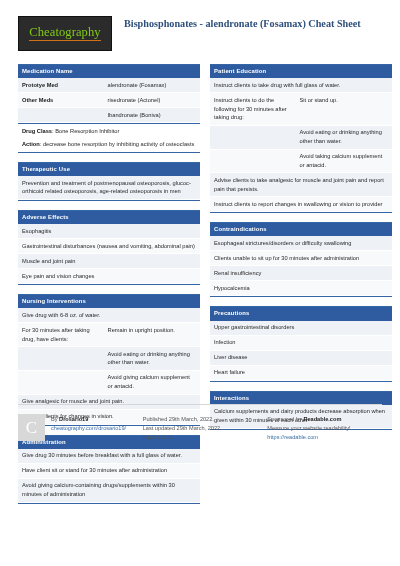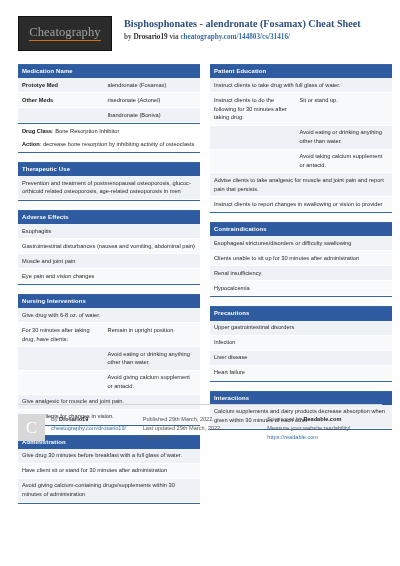--- a/index.html
+++ b/index.html
@@ -20,21 +20,21 @@
   
   .masthead{display:flex;align-items:flex-start;gap:12px;height:40px;}
   .logo-box{
     width:92px;height:33px;
     background:#2b2b2b;
     border:1px solid #111;
     display:flex;align-items:center;justify-content:center;
     flex:0 0 auto;
   }
   .logo-word{
-    color:#a3a3a3;
+    color:#84cc16;
     font-family:"Liberation Serif", serif;
     font-size:12.5px;
     letter-spacing:.1px;
     border-bottom:1.6px solid #d2701a;
     padding-bottom:1px;
     line-height:1;
   }
   .title-wrap{padding-top:2px;min-width:0;font-weight:bold;}
   .doc-title{
     font-family:"Liberation Serif", serif;
@@ -128,23 +128,20 @@
 <body>
 
 <div class="page">
 
   <div class="masthead">
     <div class="logo-box">
       <span class="logo-word">Cheatography</span>
     </div>
     <div class="title-wrap">
       <div class="doc-title">Bisphosphonates - alendronate (Fosamax) Cheat Sheet</div>
-      <div class="doc-sub">
-        <span>by </span><span class="who">Drosario19</span><span> via </span><span class="lnk">cheatography.com/144803/cs/31416/</span>
-      </div>
     </div>
   </div>
 
   <div class="cols">
 
     <div class="col">
 
       <div class="block">
         <div class="block-head">Medication Name</div>
         <div class="row alt">

